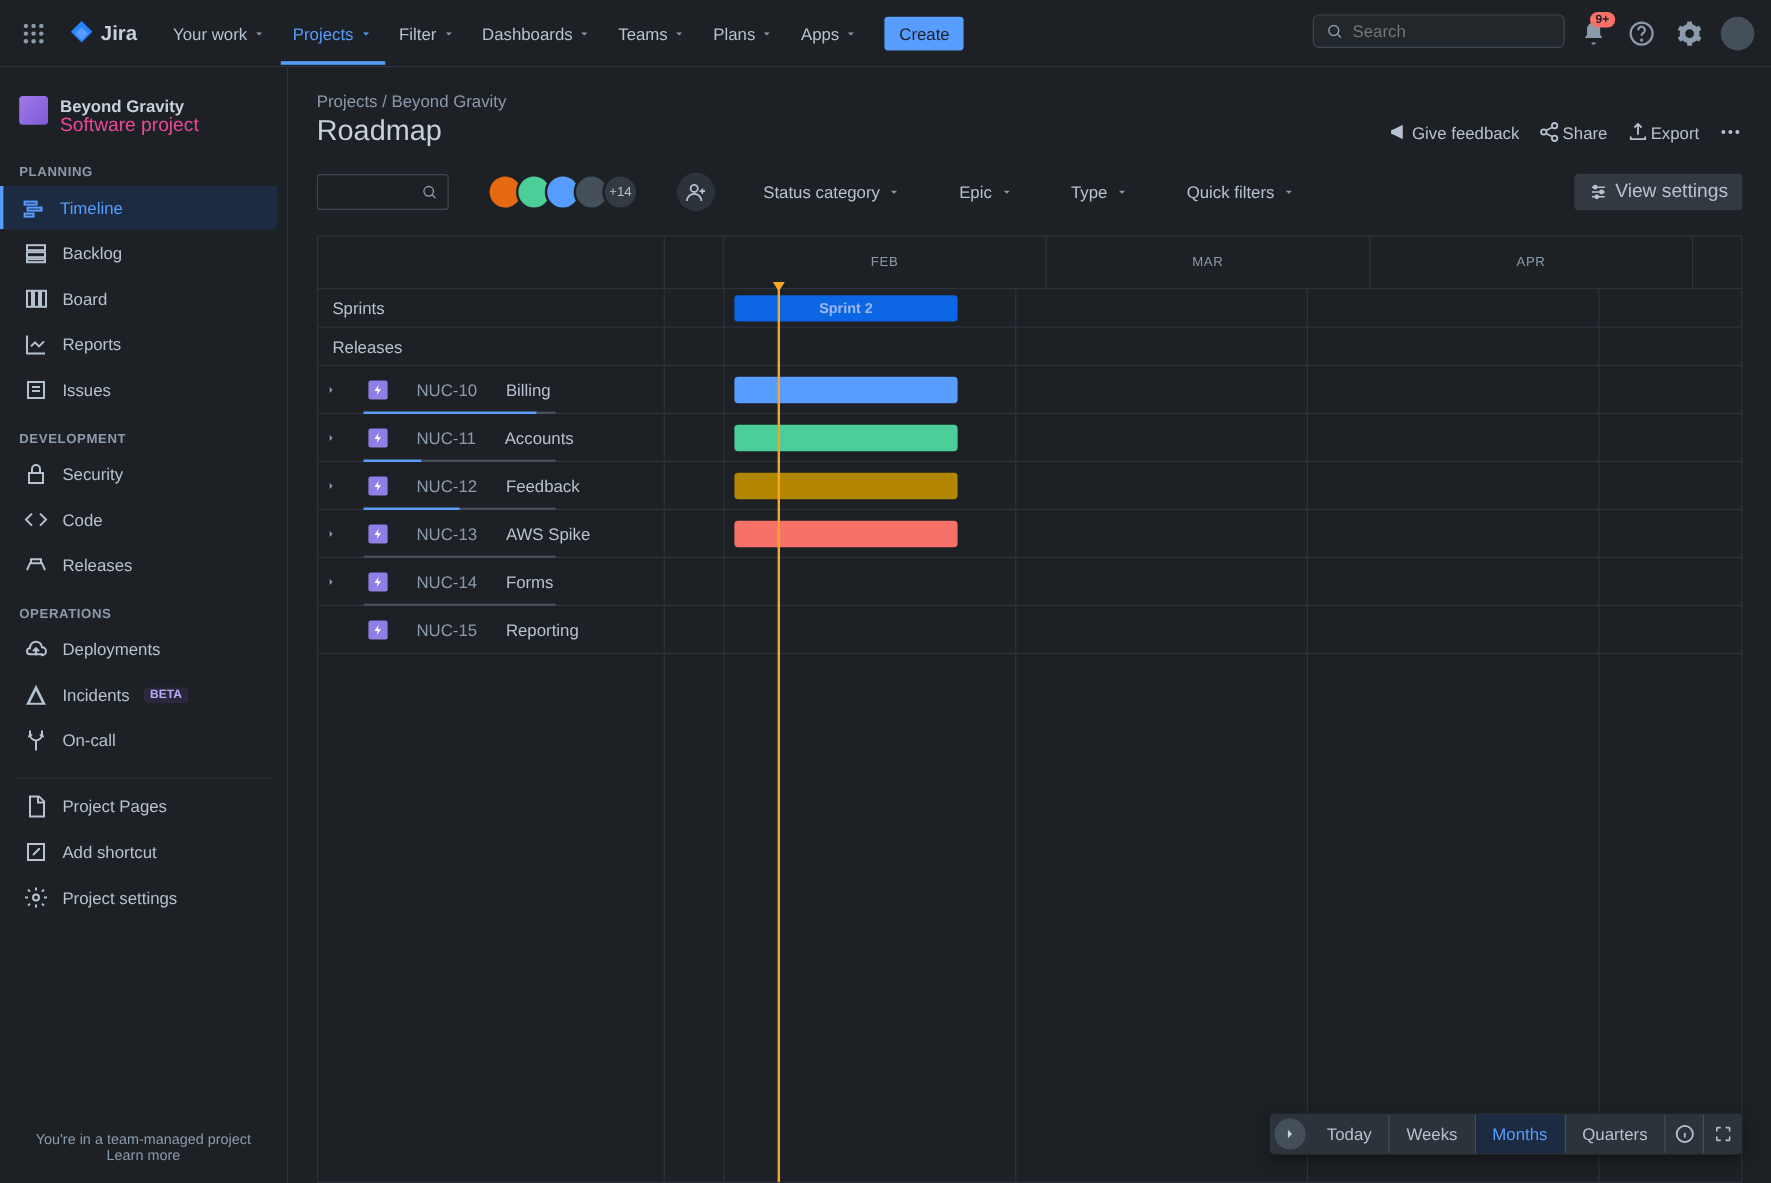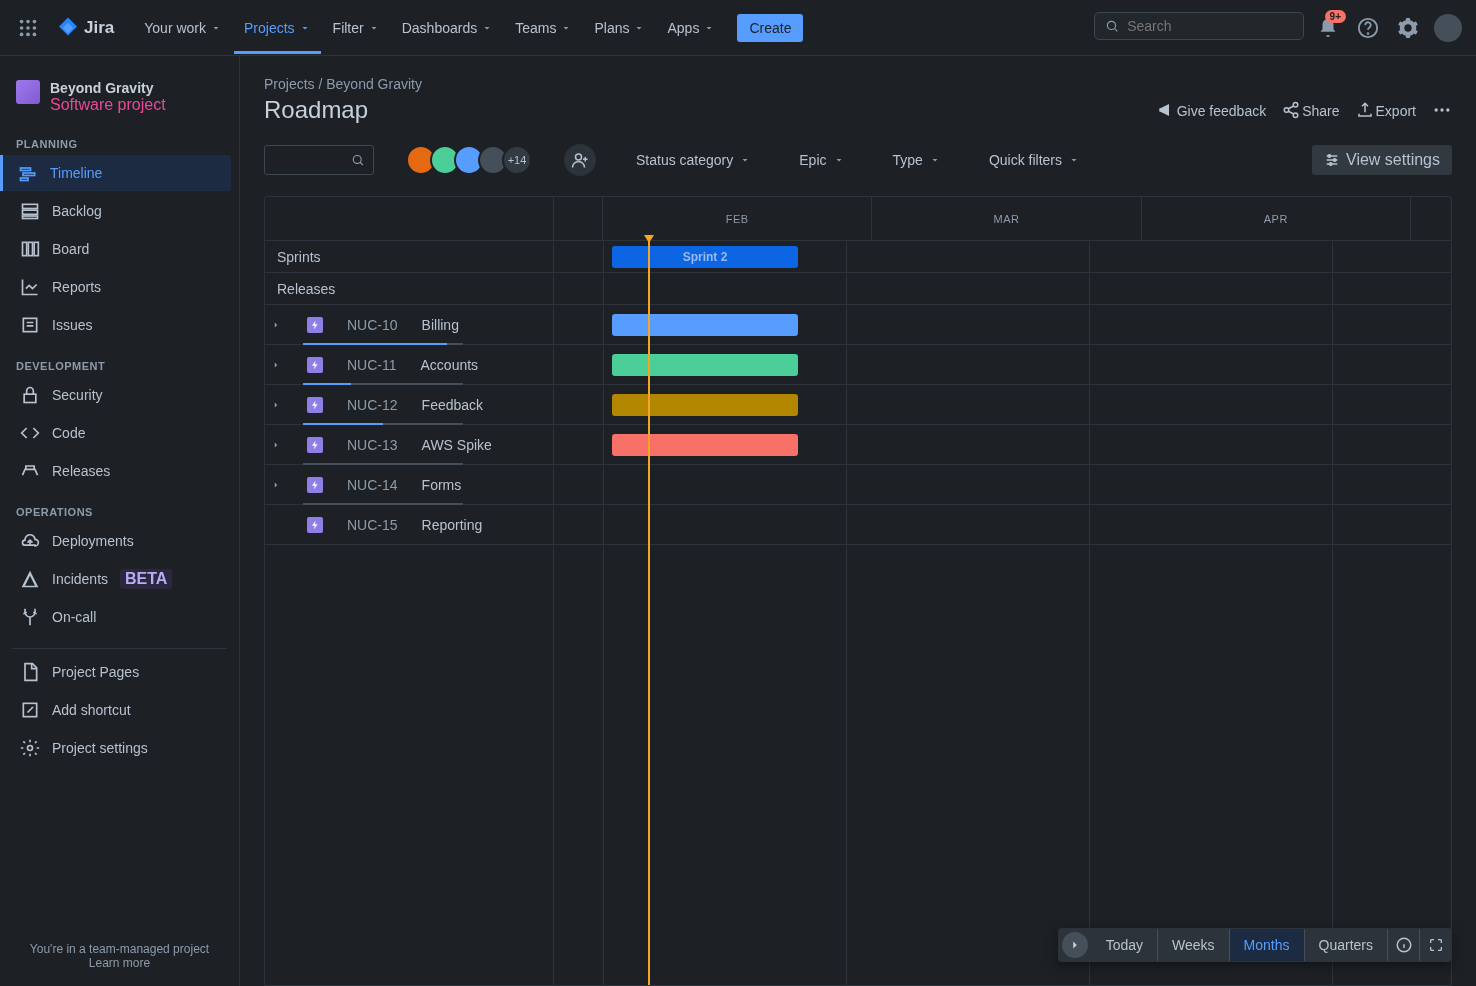--- a/index.html
+++ b/index.html
@@ -28,21 +28,21 @@
 .main { display: flex; flex: 1; overflow: hidden; }
 .sidebar { width: 240px; background: #1d2125; border-right: 1px solid #2c333a; display: flex; flex-direction: column; padding-top: 16px; }
 .project-header { display: flex; gap: 10px; padding: 8px 16px; align-items: flex-start; }
 .project-icon { width: 24px; height: 24px; background: linear-gradient(135deg, #9f7aea, #805ad5); border-radius: 3px; flex-shrink: 0; }
 .project-name { font-size: 14px; font-weight: 600; color: #c7d1db; }
 .project-sub { font-size: 16px; color: #ec4899; }
 .section-label { font-size: 11px; font-weight: 700; color: #8c9bab; padding: 16px 16px 4px; letter-spacing: 0.5px; }
 .side-item { display: flex; align-items: center; gap: 12px; padding: 8px 12px; margin: 1px 8px; border-radius: 3px; cursor: pointer; font-size: 14px; color: #b6c2cf; }
 .side-item.active { background: #1c2b41; color: #579dff; border-left: 3px solid #579dff; margin-left: 0; padding-left: 15px; border-radius: 0 3px 3px 0; }
 .side-icon { width: 20px; height: 20px; flex-shrink: 0; }
-.beta-badge { background: #2b273f; color: #b8acf6; font-size: 16px; font-weight: 700; padding: 1px 5px; border-radius: 3px; }
+.beta-badge { background: #2b273f; color: #b8acf6; font-size: 10px; font-weight: 700; padding: 1px 5px; border-radius: 3px; }
 .sidebar-divider { border-top: 1px solid #2c333a; margin: 12px 12px 4px; }
 .sidebar-footer { margin-top: auto; text-align: center; padding: 16px; font-size: 12px; color: #8c9bab; }
 
 
 .content { flex: 1; display: flex; flex-direction: column; padding: 20px 24px 0; overflow: hidden; position: relative; }
 .breadcrumb { font-size: 14px; color: #8c9bab; }
 .breadcrumb span { cursor: pointer; }
 .header-row { display: flex; justify-content: space-between; align-items: center; margin-top: 4px; }
 .page-title { font-size: 24px; font-weight: 500; color: #c7d1db; }
 .header-actions { display: flex; gap: 16px; align-items: center; }

